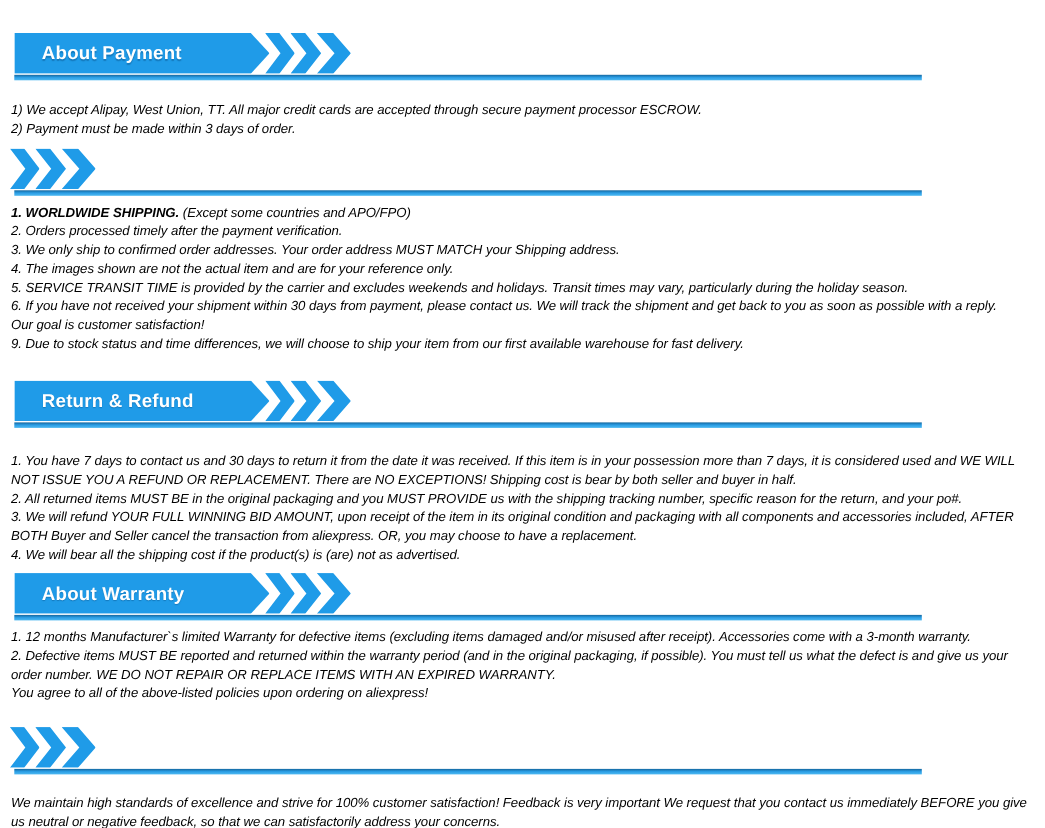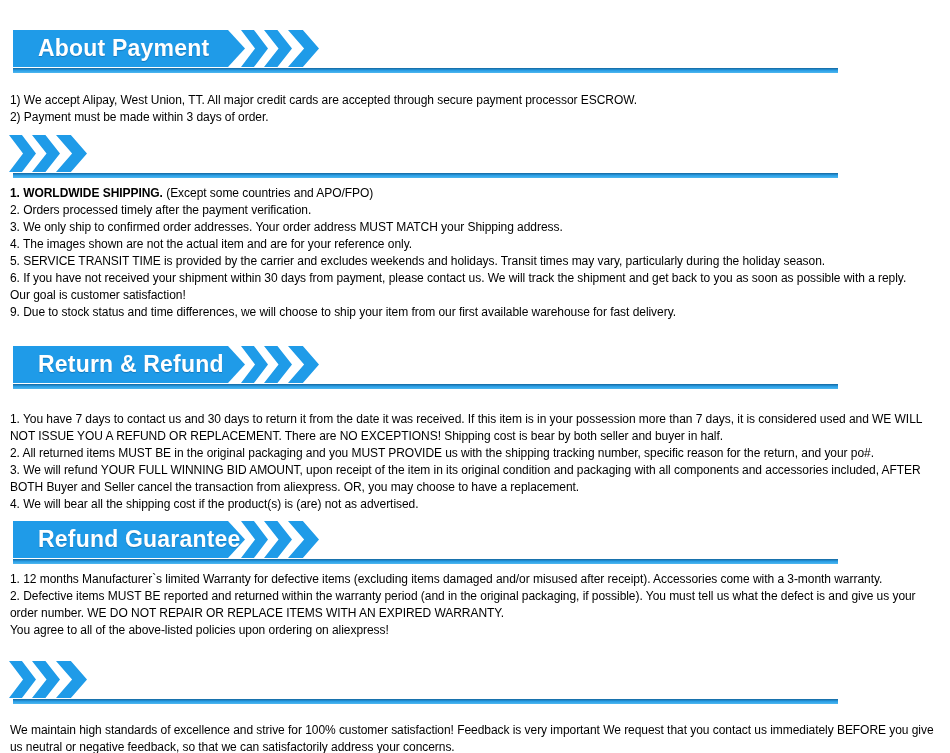--- a/index.html
+++ b/index.html
@@ -14,36 +14,36 @@
   .page{padding-top:30px;}
   
   .banner{display:flex;align-items:stretch;height:37px;margin-left:13px;}
   .banner-label{
     width:232px;box-sizing:border-box;padding-left:25px;
     display:flex;align-items:center;
     background:var(--banner-blue);
     clip-path:polygon(0 0, calc(100% - 17px) 0, 100% 50%, calc(100% - 17px) 100%, 0 100%);
   }
   .banner-title{
-    color:#ffffff;font-weight:bold;font-size:23px;letter-spacing:0.2px;
+    color:#ffffff;font-weight:bold;font-size:17px;letter-spacing:0.2px;
     text-shadow:0 1px 1px rgba(0,60,110,0.35);
     white-space:nowrap;
   }
   .chev{
     display:block;width:27px;margin-left:-4px;background:var(--banner-blue);
     clip-path:polygon(0 0, 48% 0, 100% 50%, 48% 100%, 0 100%, 52% 50%);
   }
   .chev.c2{width:28px;}
   .chev.c3{width:31px;}
   .underline{
     height:5px;width:825px;margin:1px 0 0 13px;
     background:linear-gradient(to bottom,#14679F 0%,#2B9FE6 50%,#4FB8F0 100%);
   }
   
-  .section-body{padding-left:10px;padding-right:8px;}
+  .section-body{padding-left:10px;padding-right:8px;font-style:italic;}
   .line{line-height:17px;}
   .line b{font-weight:bold;}
   .body-payment{margin-top:19px;margin-bottom:9px;}
   .body-shipment{margin-top:7px;margin-bottom:25px;}
   .body-return{margin-top:22px;margin-bottom:8px;}
   .body-guarantee{margin-top:7px;margin-bottom:22px;}
   .body-feedback{margin-top:18px;}
 </style>
 </head>
 <body>
@@ -99,21 +99,21 @@
       <div class="line"><b></b><span>1. You have 7 days to contact us and 30 days to return it from the date it was received. If this item is in your possession more than 7 days, it is considered used and WE WILL NOT ISSUE YOU A REFUND OR REPLACEMENT. There are NO EXCEPTIONS! Shipping cost is bear by both seller and buyer in half.</span></div>
       <div class="line"><b></b><span>2. All returned items MUST BE in the original packaging and you MUST PROVIDE us with the shipping tracking number, specific reason for the return, and your po#.</span></div>
       <div class="line"><b></b><span>3. We will refund YOUR FULL WINNING BID AMOUNT, upon receipt of the item in its original condition and packaging with all components and accessories included, AFTER BOTH Buyer and Seller cancel the transaction from aliexpress. OR, you may choose to have a replacement.</span></div>
       <div class="line"><b></b><span>4.  We will bear all the shipping cost if the product(s) is (are) not as advertised.</span></div>
     </div>
   </div>
 
   <div class="section">
     <div class="banner">
       <div class="banner-label">
-        <span class="banner-title">Refund Guarantee</span>
+        <span class="banner-title">About Warranty</span>
       </div>
       <span class="chev c1"></span>
       <span class="chev c2"></span>
       <span class="chev c3"></span>
     </div>
     <div class="underline"></div>
     <div class="section-body body-guarantee">
       <div class="line"><b></b><span>1. 12 months Manufacturer`s limited Warranty for defective items (excluding items damaged and/or misused after receipt). Accessories come with a 3-month warranty.</span></div>
       <div class="line"><b></b><span>2. Defective items MUST BE reported and returned within the warranty period (and in the original packaging, if possible). You must tell us what the defect is and give us your order number. WE DO NOT REPAIR OR REPLACE ITEMS WITH AN EXPIRED WARRANTY.</span></div>
       <div class="line"><b></b><span>You agree to all of the above-listed policies upon ordering on aliexpress!</span></div>

